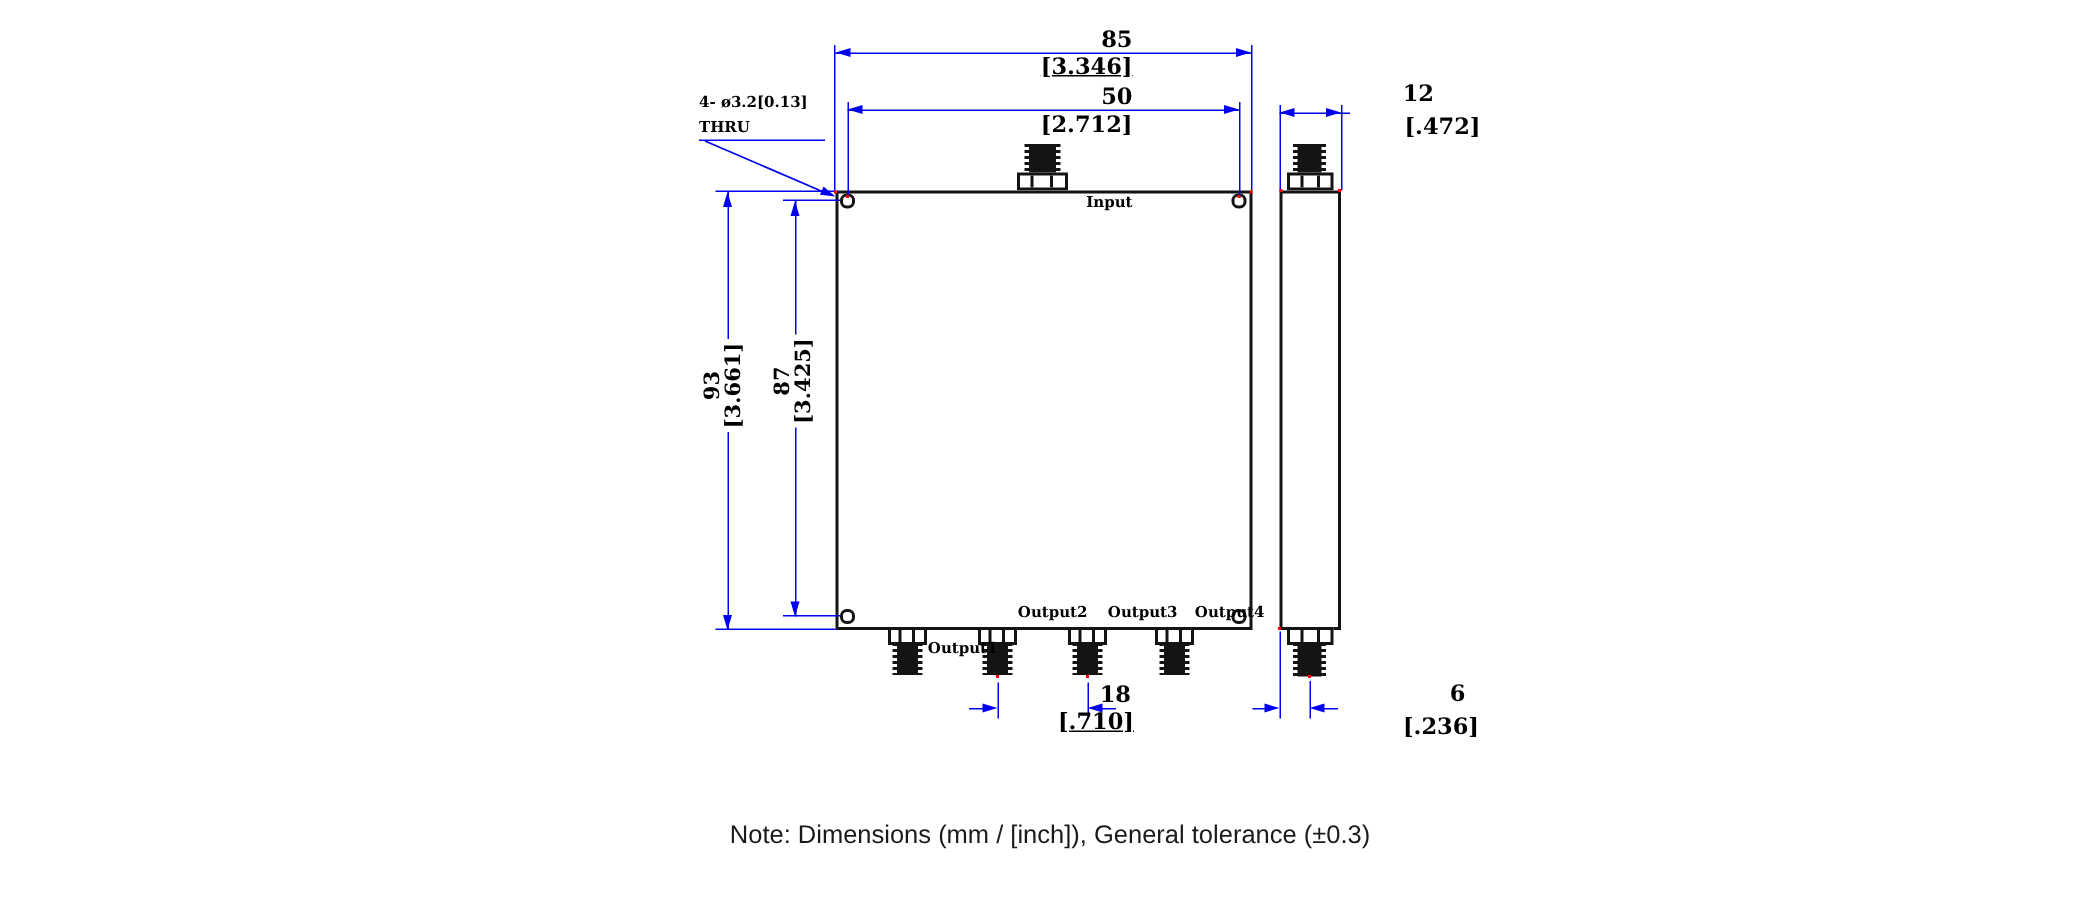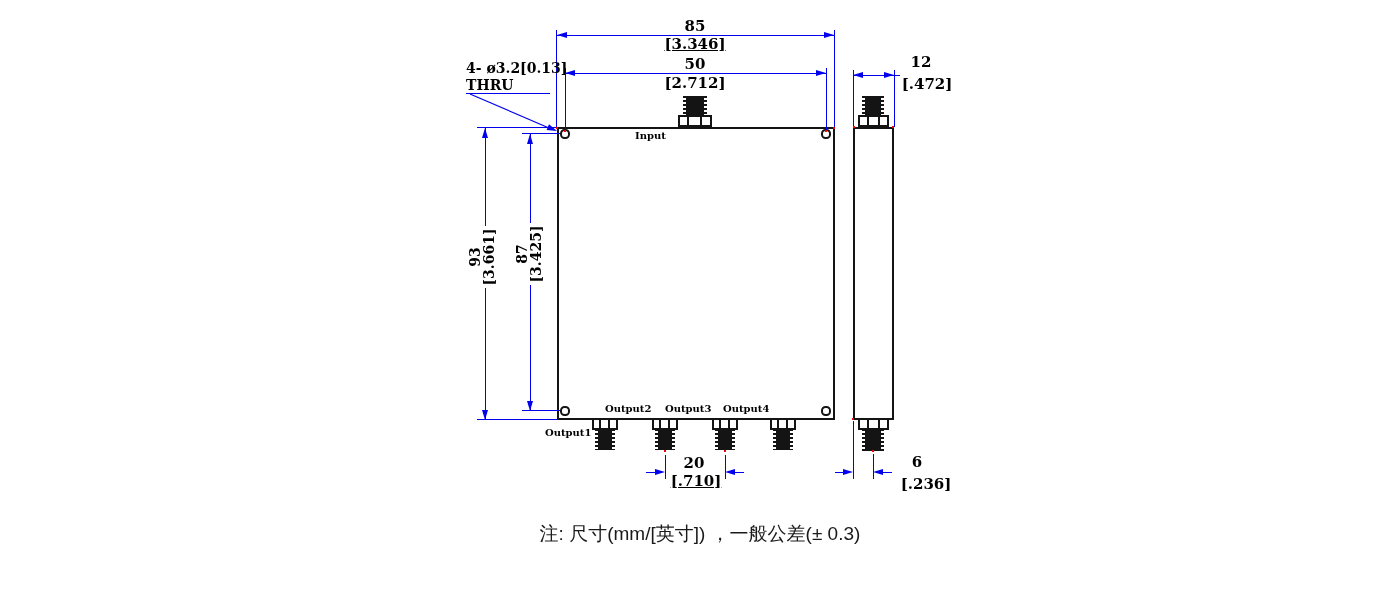--- a/index.html
+++ b/index.html
@@ -14,25 +14,25 @@
   .ah-u { border-left:3px solid transparent; border-right:3px solid transparent; border-bottom:10px solid var(--dim,#0101ee); }
   .ah-d { border-left:3px solid transparent; border-right:3px solid transparent; border-top:10px solid var(--dim,#0101ee); }
   .obox { position:absolute; border:2px solid var(--ink,#141414); background:#fff; }
   .hole { position:absolute; width:10px; height:10px; border:2px solid var(--ink,#141414); border-radius:45%; background:#fff; }
   .flange { position:absolute; border:2px solid var(--ink,#141414); background-color:#fff;
             background-image:linear-gradient(var(--ink,#141414),var(--ink,#141414)),linear-gradient(var(--ink,#141414),var(--ink,#141414));
             background-size:2px 100%,2px 100%; background-position:26% 0,72% 0; background-repeat:no-repeat,no-repeat; }
   .threads { position:absolute; background:repeating-linear-gradient(to bottom,var(--ink,#141414) 0 2px,#fff 2px 4px); }
   .threads::after { content:""; position:absolute; left:3px; right:3px; top:0; bottom:0; background:var(--ink,#141414); }
   .dtx { position:absolute; font-family:"DejaVu Serif",serif; font-weight:700; font-size:15px; line-height:14px;
-         color:#000; text-align:center; white-space:nowrap; width:120px; }
-  .stx { position:absolute; font-family:"DejaVu Serif",serif; font-weight:700; font-size:14px; line-height:15px;
+         color:#000; text-align:right; white-space:nowrap; width:120px; }
+  .stx { position:absolute; font-family:"DejaVu Serif",serif; font-weight:700; font-size:10px; line-height:15px;
          color:#000; white-space:nowrap; }
   .ltx { position:absolute; font-family:"DejaVu Serif",serif; font-weight:700; font-size:10px; line-height:10px;
-         color:#000; text-align:left; white-space:nowrap; width:120px; }
+         color:#000; text-align:right; white-space:nowrap; width:120px; }
   .rot { position:absolute; font-family:"DejaVu Serif",serif; font-weight:700; font-size:14px; line-height:14px;
          color:#000; text-align:center; white-space:nowrap; transform:rotate(-90deg); background:#fff; padding:0 2px; }
   .dot { position:absolute; width:2px; height:2px; background:var(--red,#f00); }
   .note { position:absolute; left:0; width:1400px; text-align:center;
           font-family:"Liberation Sans","DejaVu Sans",sans-serif; color:var(--txt,#1a1a1a); }
   svg.leader { position:absolute; left:0; top:0; pointer-events:none; }
 </style>
 </head>
 <body>
 
@@ -110,30 +110,30 @@
   <div class="rot" style="left:498px;top:240px;width:62px;">
     <span style="display:block">87</span>
     <span style="display:block">[3.425]</span>
   </div>
 
   <div class="vl" style="left:853px;top:70px;height:57px;"></div>
   <div class="vl" style="left:894px;top:70px;height:57px;"></div>
   <div class="hl" style="left:853px;top:75px;width:47px;"></div>
   <div class="ah ah-l" style="left:853px;top:72px;"></div>
   <div class="ah ah-r" style="left:884px;top:72px;"></div>
-  <div class="dtx" style="left:861px;top:55px;">12</div>
+  <div class="dtx" style="left:836px;top:55px;">12</div>
   <div class="dtx" style="left:867px;top:77px;">[.472]</div>
 
   <div class="vl" style="left:665px;top:455px;height:24px;"></div>
   <div class="vl" style="left:725px;top:455px;height:24px;"></div>
   <div class="hl" style="left:646px;top:472px;width:11px;"></div>
   <div class="ah ah-r" style="left:655px;top:469px;"></div>
   <div class="hl" style="left:733px;top:472px;width:11px;"></div>
   <div class="ah ah-l" style="left:725px;top:469px;"></div>
-  <div class="dtx" style="left:634px;top:456px;">20</div>
+  <div class="dtx" style="left:634px;top:456px;">18</div>
   <div class="dtx" style="left:636px;top:474px;text-decoration:underline;">[.710]</div>
 
   <div class="vl" style="left:853px;top:421px;height:58px;"></div>
   <div class="vl" style="left:873px;top:454px;height:25px;"></div>
   <div class="hl" style="left:835px;top:472px;width:10px;"></div>
   <div class="ah ah-r" style="left:843px;top:469px;"></div>
   <div class="hl" style="left:882px;top:472px;width:10px;"></div>
   <div class="ah ah-l" style="left:873px;top:469px;"></div>
   <div class="dtx" style="left:857px;top:455px;">6</div>
   <div class="dtx" style="left:866px;top:477px;">[.236]</div>
@@ -142,15 +142,15 @@
   <div class="dot" style="left:833px;top:127px;"></div>
   <div class="dot" style="left:564px;top:130px;"></div>
   <div class="dot" style="left:825px;top:130px;"></div>
   <div class="dot" style="left:853px;top:126px;"></div>
   <div class="dot" style="left:892px;top:126px;"></div>
   <div class="dot" style="left:852px;top:418px;"></div>
   <div class="dot" style="left:872px;top:450px;"></div>
   <div class="dot" style="left:664px;top:450px;"></div>
   <div class="dot" style="left:724px;top:450px;"></div>
 
-  <div class="note" style="top:522px;font-size:19px;line-height:23px;">注: 尺寸(mm/[英寸]) ，一般公差(± 0.3)</div>
+  <div class="note" style="top:546px;font-size:17px;line-height:22px;">Note: Dimensions (mm / [inch]), General tolerance (±0.3)</div>
 
 </div>
 
 </body></html>

